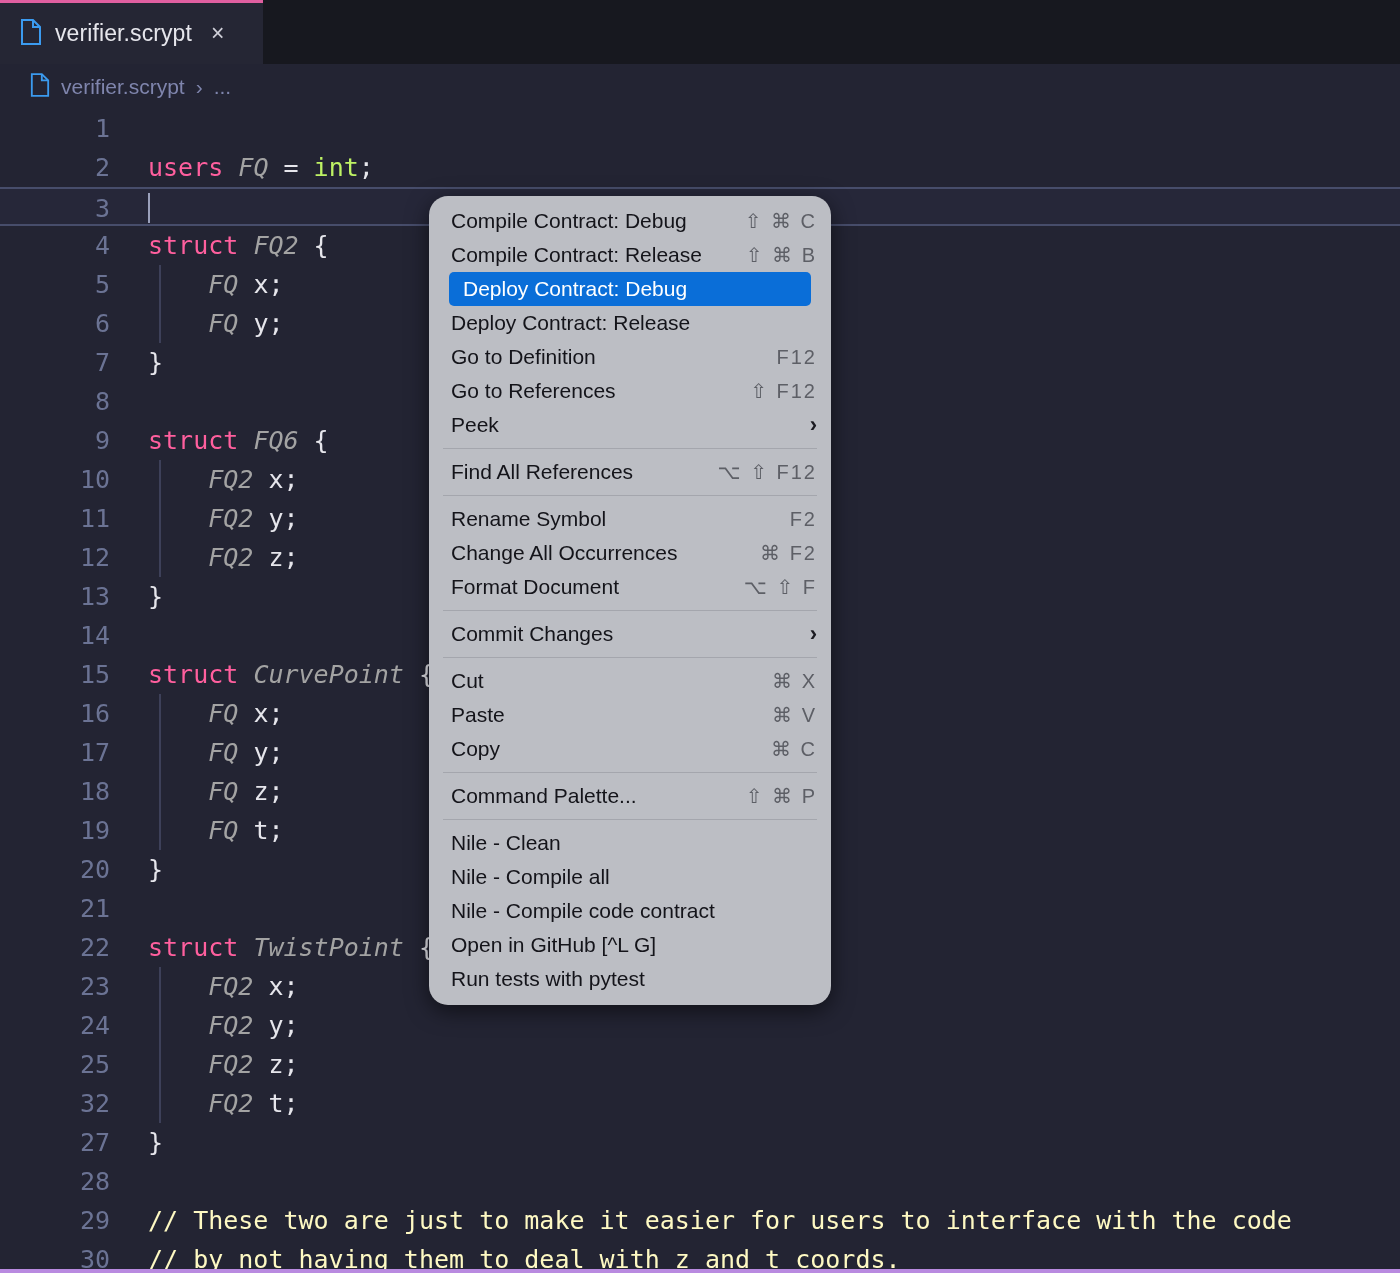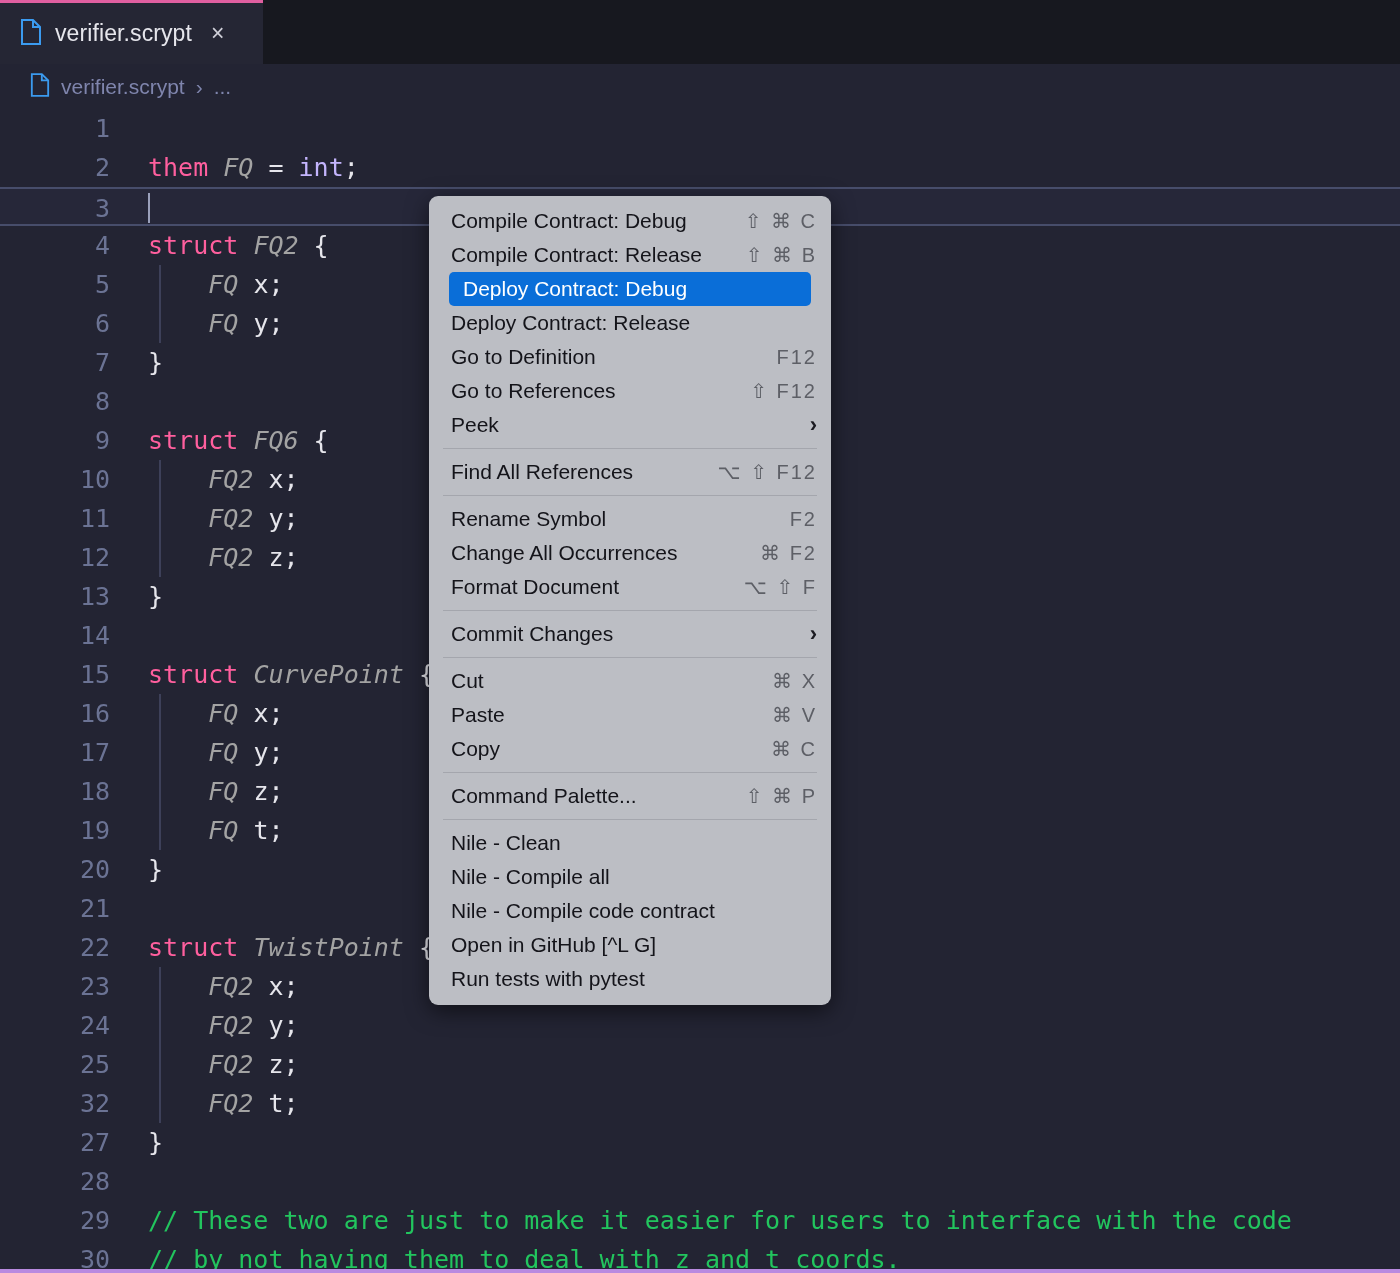--- a/index.html
+++ b/index.html
@@ -77,35 +77,35 @@
     position:absolute; left:148px; top:4px;
   }
   
   .guide{
     position:absolute; left:159px; top:0; width:2px; height:39px;
     background:#3d4059;
   }
 
   .kw     { color:#ff5f9e; }
   .typ    { color:#a3a3a3; font-style:italic; }
-  .bi     { color:#c4b5fd; }
+  .bi     { color:#bef264; }
   .pl     { color:#e6e6ec; }
-  .cm     { color:#22c55e; }
+  .cm     { color:#fef9c3; }
 
   
   #bottomline{
     position:absolute; left:0; bottom:0; width:1400px; height:4px;
     background:#b98ae0;
   }
 
   
   #ctxmenu{
     position:absolute; left:429px; top:196px; width:402px;
     background:#bcbec4;
-    border-radius:9px;
+    border-radius:19px;
     padding:8px 0 9px 0;
     box-shadow:0 6px 22px rgba(0,0,0,.55);
     font-size:21px;
   }
   .mi{
     position:relative;
     height:34px;
     display:flex; align-items:center;
     padding:0 14px 0 22px;
     color:#14141a;
@@ -149,21 +149,21 @@
     </svg>
   </span>
   <span class="bc-text">verifier.scrypt</span>
   <span class="bc-sep">›</span>
   <span class="bc-text">...</span>
 </div>
 
 <div id="editor">
   <div id="codewrap">
       <div class="line"><span class="ln">1</span><span class="code"></span></div>
-      <div class="line"><span class="ln">2</span><span class="code"><span class="kw">them</span><span class="pl"> </span><span class="typ">FQ</span><span class="pl"> = </span><span class="bi">int</span><span class="pl">;</span></span></div>
+      <div class="line"><span class="ln">2</span><span class="code"><span class="kw">users</span><span class="pl"> </span><span class="typ">FQ</span><span class="pl"> = </span><span class="bi">int</span><span class="pl">;</span></span></div>
       <div class="line active"><span class="ln">3</span><span class="caret"></span><span class="code"></span></div>
       <div class="line"><span class="ln">4</span><span class="code"><span class="kw">struct</span><span class="pl"> </span><span class="typ">FQ2</span><span class="pl"> {</span></span></div>
       <div class="line"><span class="ln">5</span><span class="guide"></span><span class="code"><span class="pl">    </span><span class="typ">FQ</span><span class="pl"> x;</span></span></div>
       <div class="line"><span class="ln">6</span><span class="guide"></span><span class="code"><span class="pl">    </span><span class="typ">FQ</span><span class="pl"> y;</span></span></div>
       <div class="line"><span class="ln">7</span><span class="code"><span class="pl">}</span></span></div>
       <div class="line"><span class="ln">8</span><span class="code"></span></div>
       <div class="line"><span class="ln">9</span><span class="code"><span class="kw">struct</span><span class="pl"> </span><span class="typ">FQ6</span><span class="pl"> {</span></span></div>
       <div class="line"><span class="ln">10</span><span class="guide"></span><span class="code"><span class="pl">    </span><span class="typ">FQ2</span><span class="pl"> x;</span></span></div>
       <div class="line"><span class="ln">11</span><span class="guide"></span><span class="code"><span class="pl">    </span><span class="typ">FQ2</span><span class="pl"> y;</span></span></div>
       <div class="line"><span class="ln">12</span><span class="guide"></span><span class="code"><span class="pl">    </span><span class="typ">FQ2</span><span class="pl"> z;</span></span></div>

